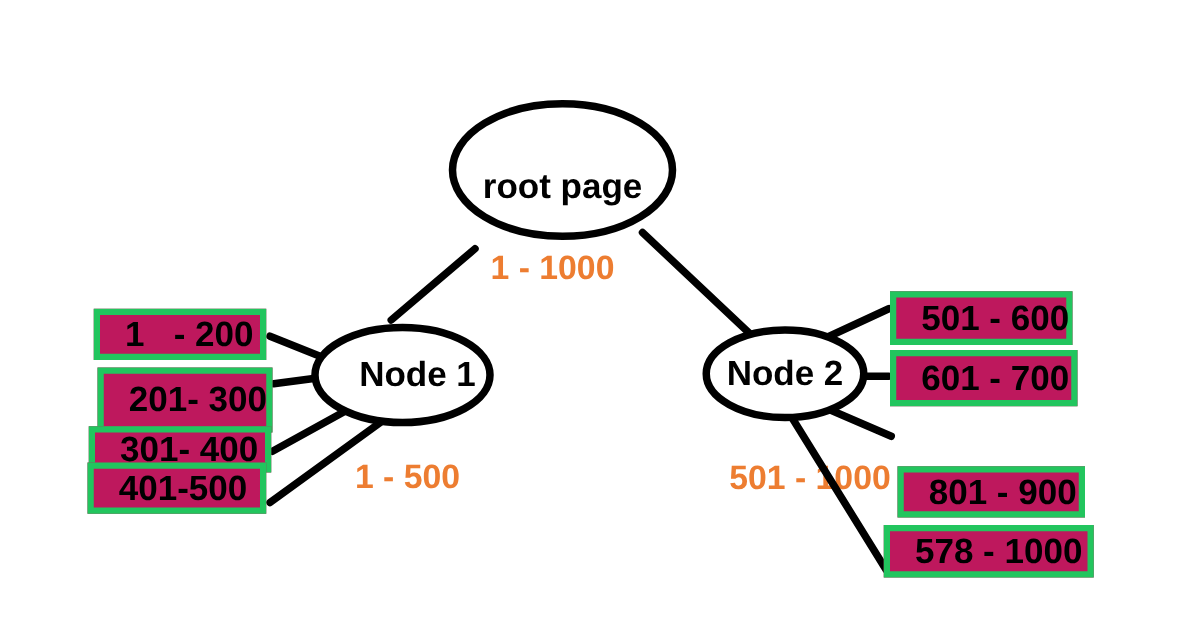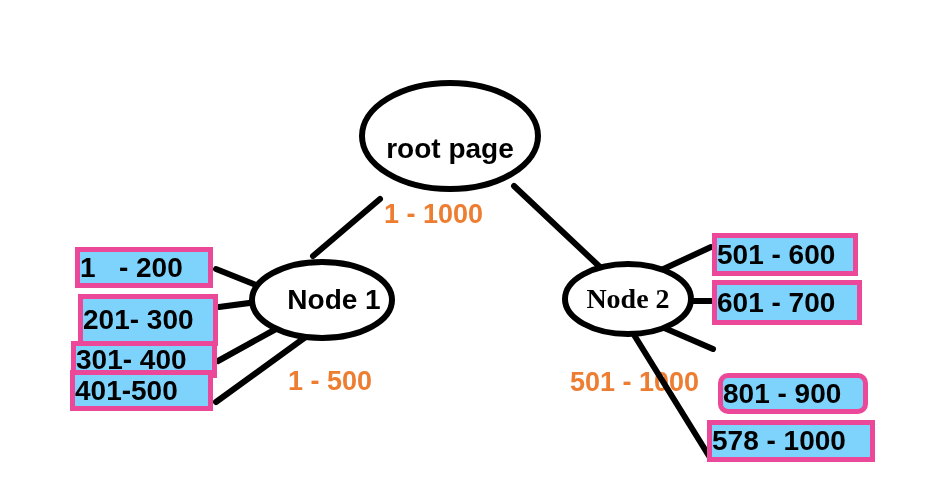--- a/index.html
+++ b/index.html
@@ -21,64 +21,65 @@
     top: 0;
     z-index: 2;
     pointer-events: none;
   }
   .edge-label {
     position: absolute;
     z-index: 1;
     color: #ED7D31;
     font-weight: 700;
     font-size: 27px;
+    text-align: center;
     white-space: pre;
   }
   .node-label {
     position: absolute;
     z-index: 3;
     color: #000000;
     font-weight: 700;
     font-size: 28px;
     text-align: center;
     white-space: pre;
   }
   .page-box {
     position: absolute;
     z-index: 3;
     box-sizing: border-box;
-    background: #7dd3fc;
-    border: 5px solid #ec4899;
+    background: #be185d;
+    border: 5px solid #22c55e;
     color: #000000;
     font-weight: 700;
     font-size: 28px;
     display: flex;
     align-items: center;
-    padding-left: 0;
+    padding-left: 20px;
     white-space: pre;
     overflow: visible;
   }
   
   .box-l1 { left: 75px;  top: 247px; width: 138px; height: 41px; }
   .box-l2 { left: 78px;  top: 294px; width: 140px; height: 52px; }
   .box-l3 { left: 71px;  top: 341px; width: 146px; height: 37px; }
   .box-l4 { left: 70px;  top: 370px; width: 143px; height: 41px; }
   
   .box-r1 { left: 712px; top: 233px; width: 146px; height: 43px; }
   .box-r2 { left: 712px; top: 280px; width: 150px; height: 45px; }
   .box-r3 { left: 713px; top: 330px; width: 155px; height: 35px; }
-  .box-r4 { left: 718px; top: 373px; width: 150px; height: 41px; border-radius: 10px; }
+  .box-r4 { left: 718px; top: 373px; width: 150px; height: 41px; }
   .box-r5 { left: 707px; top: 420px; width: 168px; height: 42px; }
   
   .label-root  { left: 363px; top: 133px; width: 174px; }
   .label-node1 { left: 264px; top: 284px; width: 140px; }
-  .label-node2 { left: 565px; top: 283px; width: 126px; font-family: Liberation Serif, serif; }
+  .label-node2 { left: 565px; top: 283px; width: 126px; }
   
   .range-root  { left: 384px; top: 199px; width: 116px; }
-  .range-node1 { left: 288px; top: 366px; width: 100px; }
+  .range-node1 { left: 276px; top: 366px; width: 100px; }
   .range-node2 { left: 570px; top: 367px; width: 156px; }
 </style>
 </head>
 <body>
 
 <div class="canvas">
 
   <div class="edge-label range-root">1 - 1000</div>
   <div class="edge-label range-node1">1 - 500</div>
   <div class="edge-label range-node2">501 - 1000</div>

